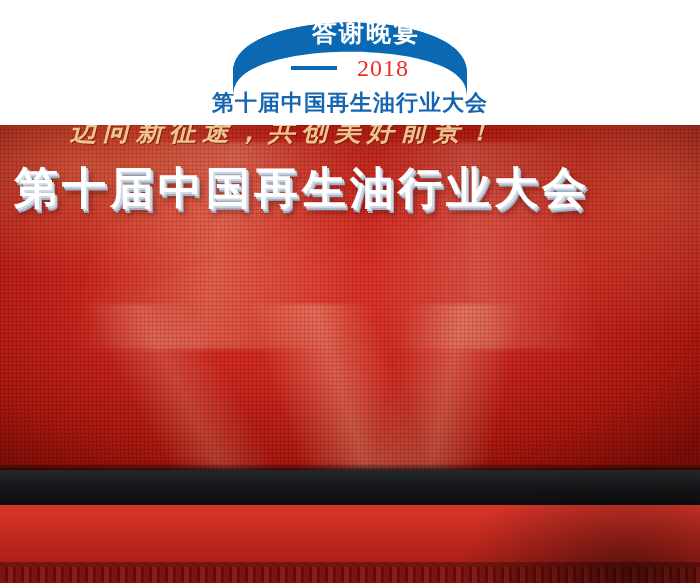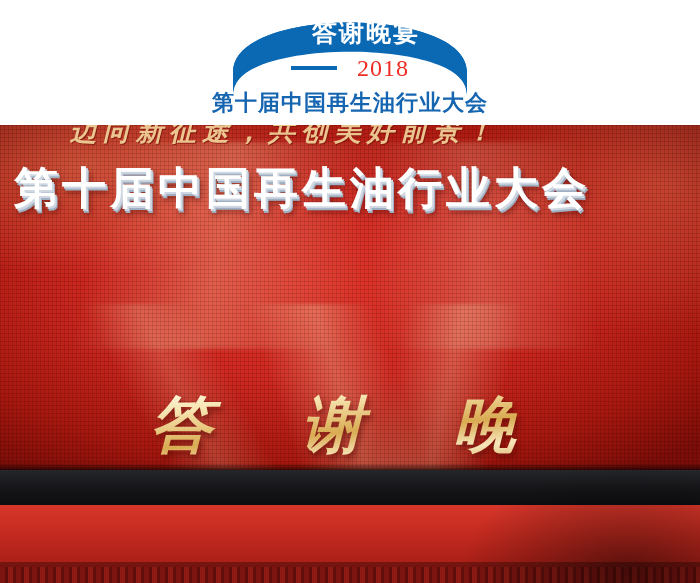--- a/index.html
+++ b/index.html
@@ -288,21 +288,20 @@
 
   <div class="led">
     <div class="led-glowL"></div>
     <div class="led-glowR"></div>
     <div class="led-streak"></div>
     <div class="led-rays"></div>
     <div class="led-mesh"></div>
 
     <div class="cursive">迈向新征途，共创美好前景！</div>
     <div class="led-headline">第十届中国再生油行业大会</div>
-    <div class="led-gold">答 谢 晚 宴</div>
 
     <div class="host-label">主办：</div>
     <div class="exec-label">承办：</div>
 
     <div class="crpoa">
       <svg width="110" height="56" viewBox="0 0 110 56" xmlns="http://www.w3.org/2000/svg">
         <path d="M72,6 C50,2 36,16 38,32 L30,30 L41,46 L53,29 L44,31 C43,20 53,11 70,15 Z" fill="#6fbf4a"></path>
         <path d="M86,18 C98,30 92,48 76,50 L78,42 L60,46 L75,56 L74,48 C94,46 104,28 90,14 Z" fill="#4aa84a"></path>
       </svg>
       <div class="crpoa-text">CRPOA</div>

